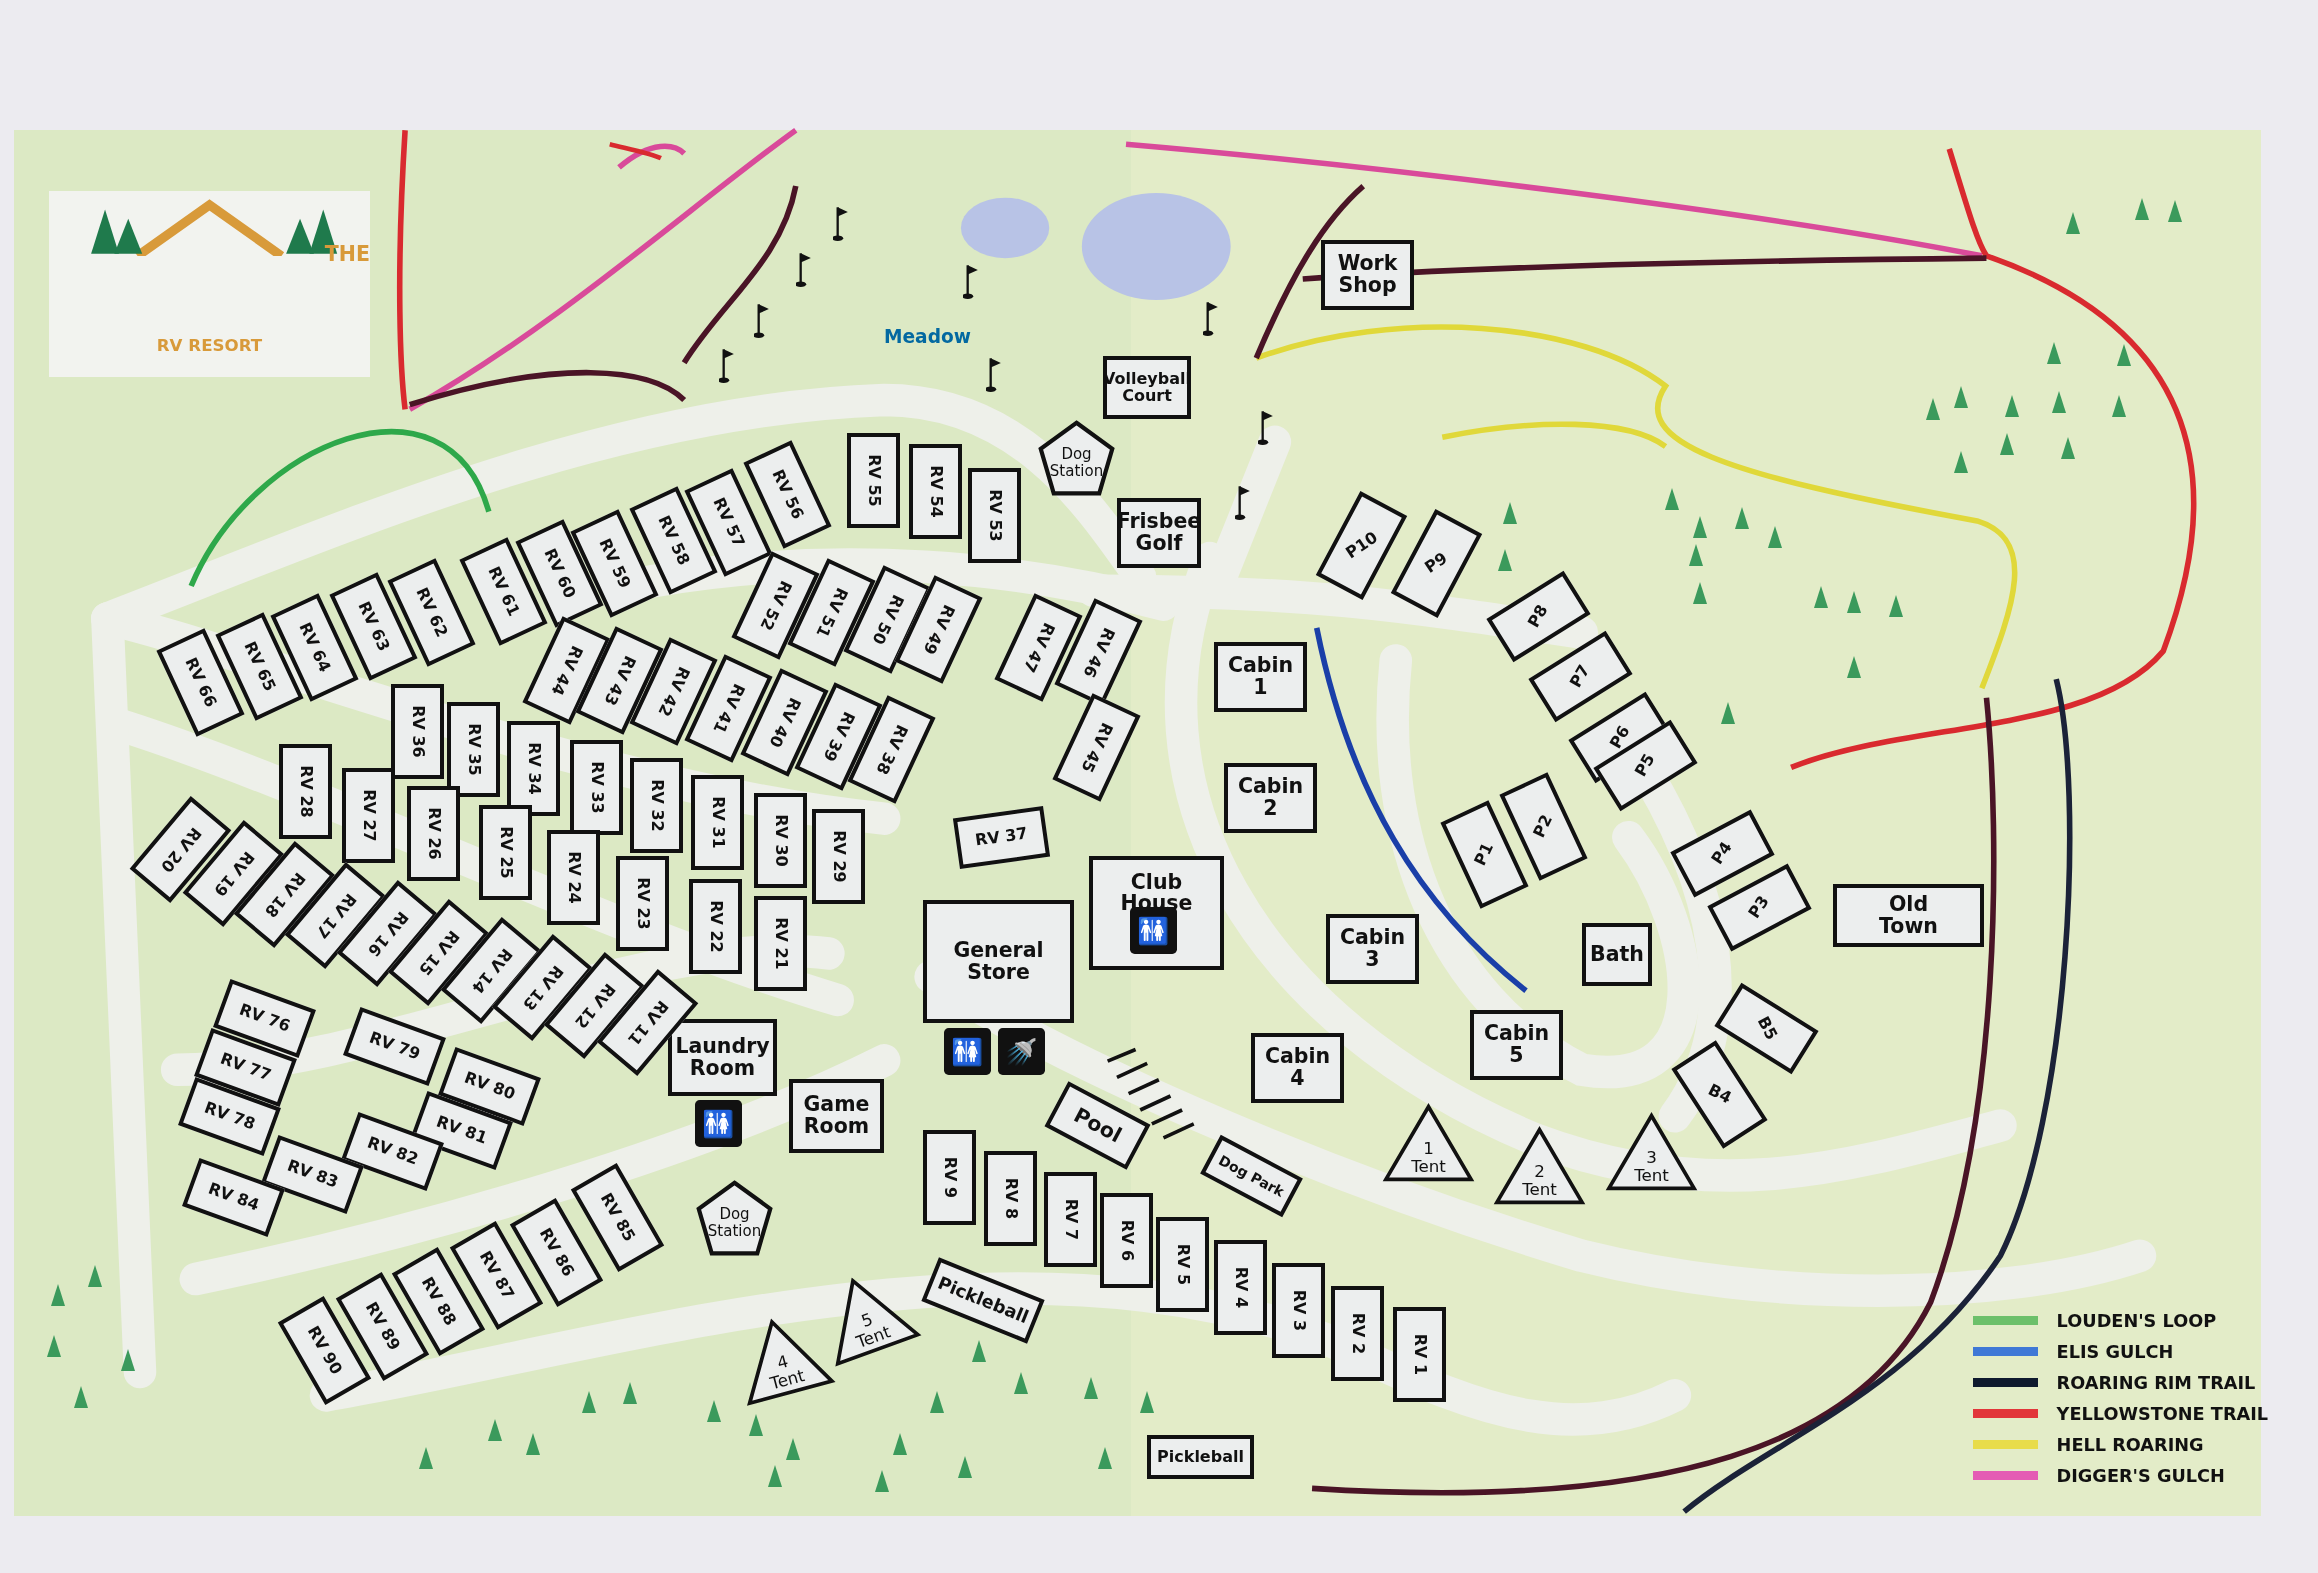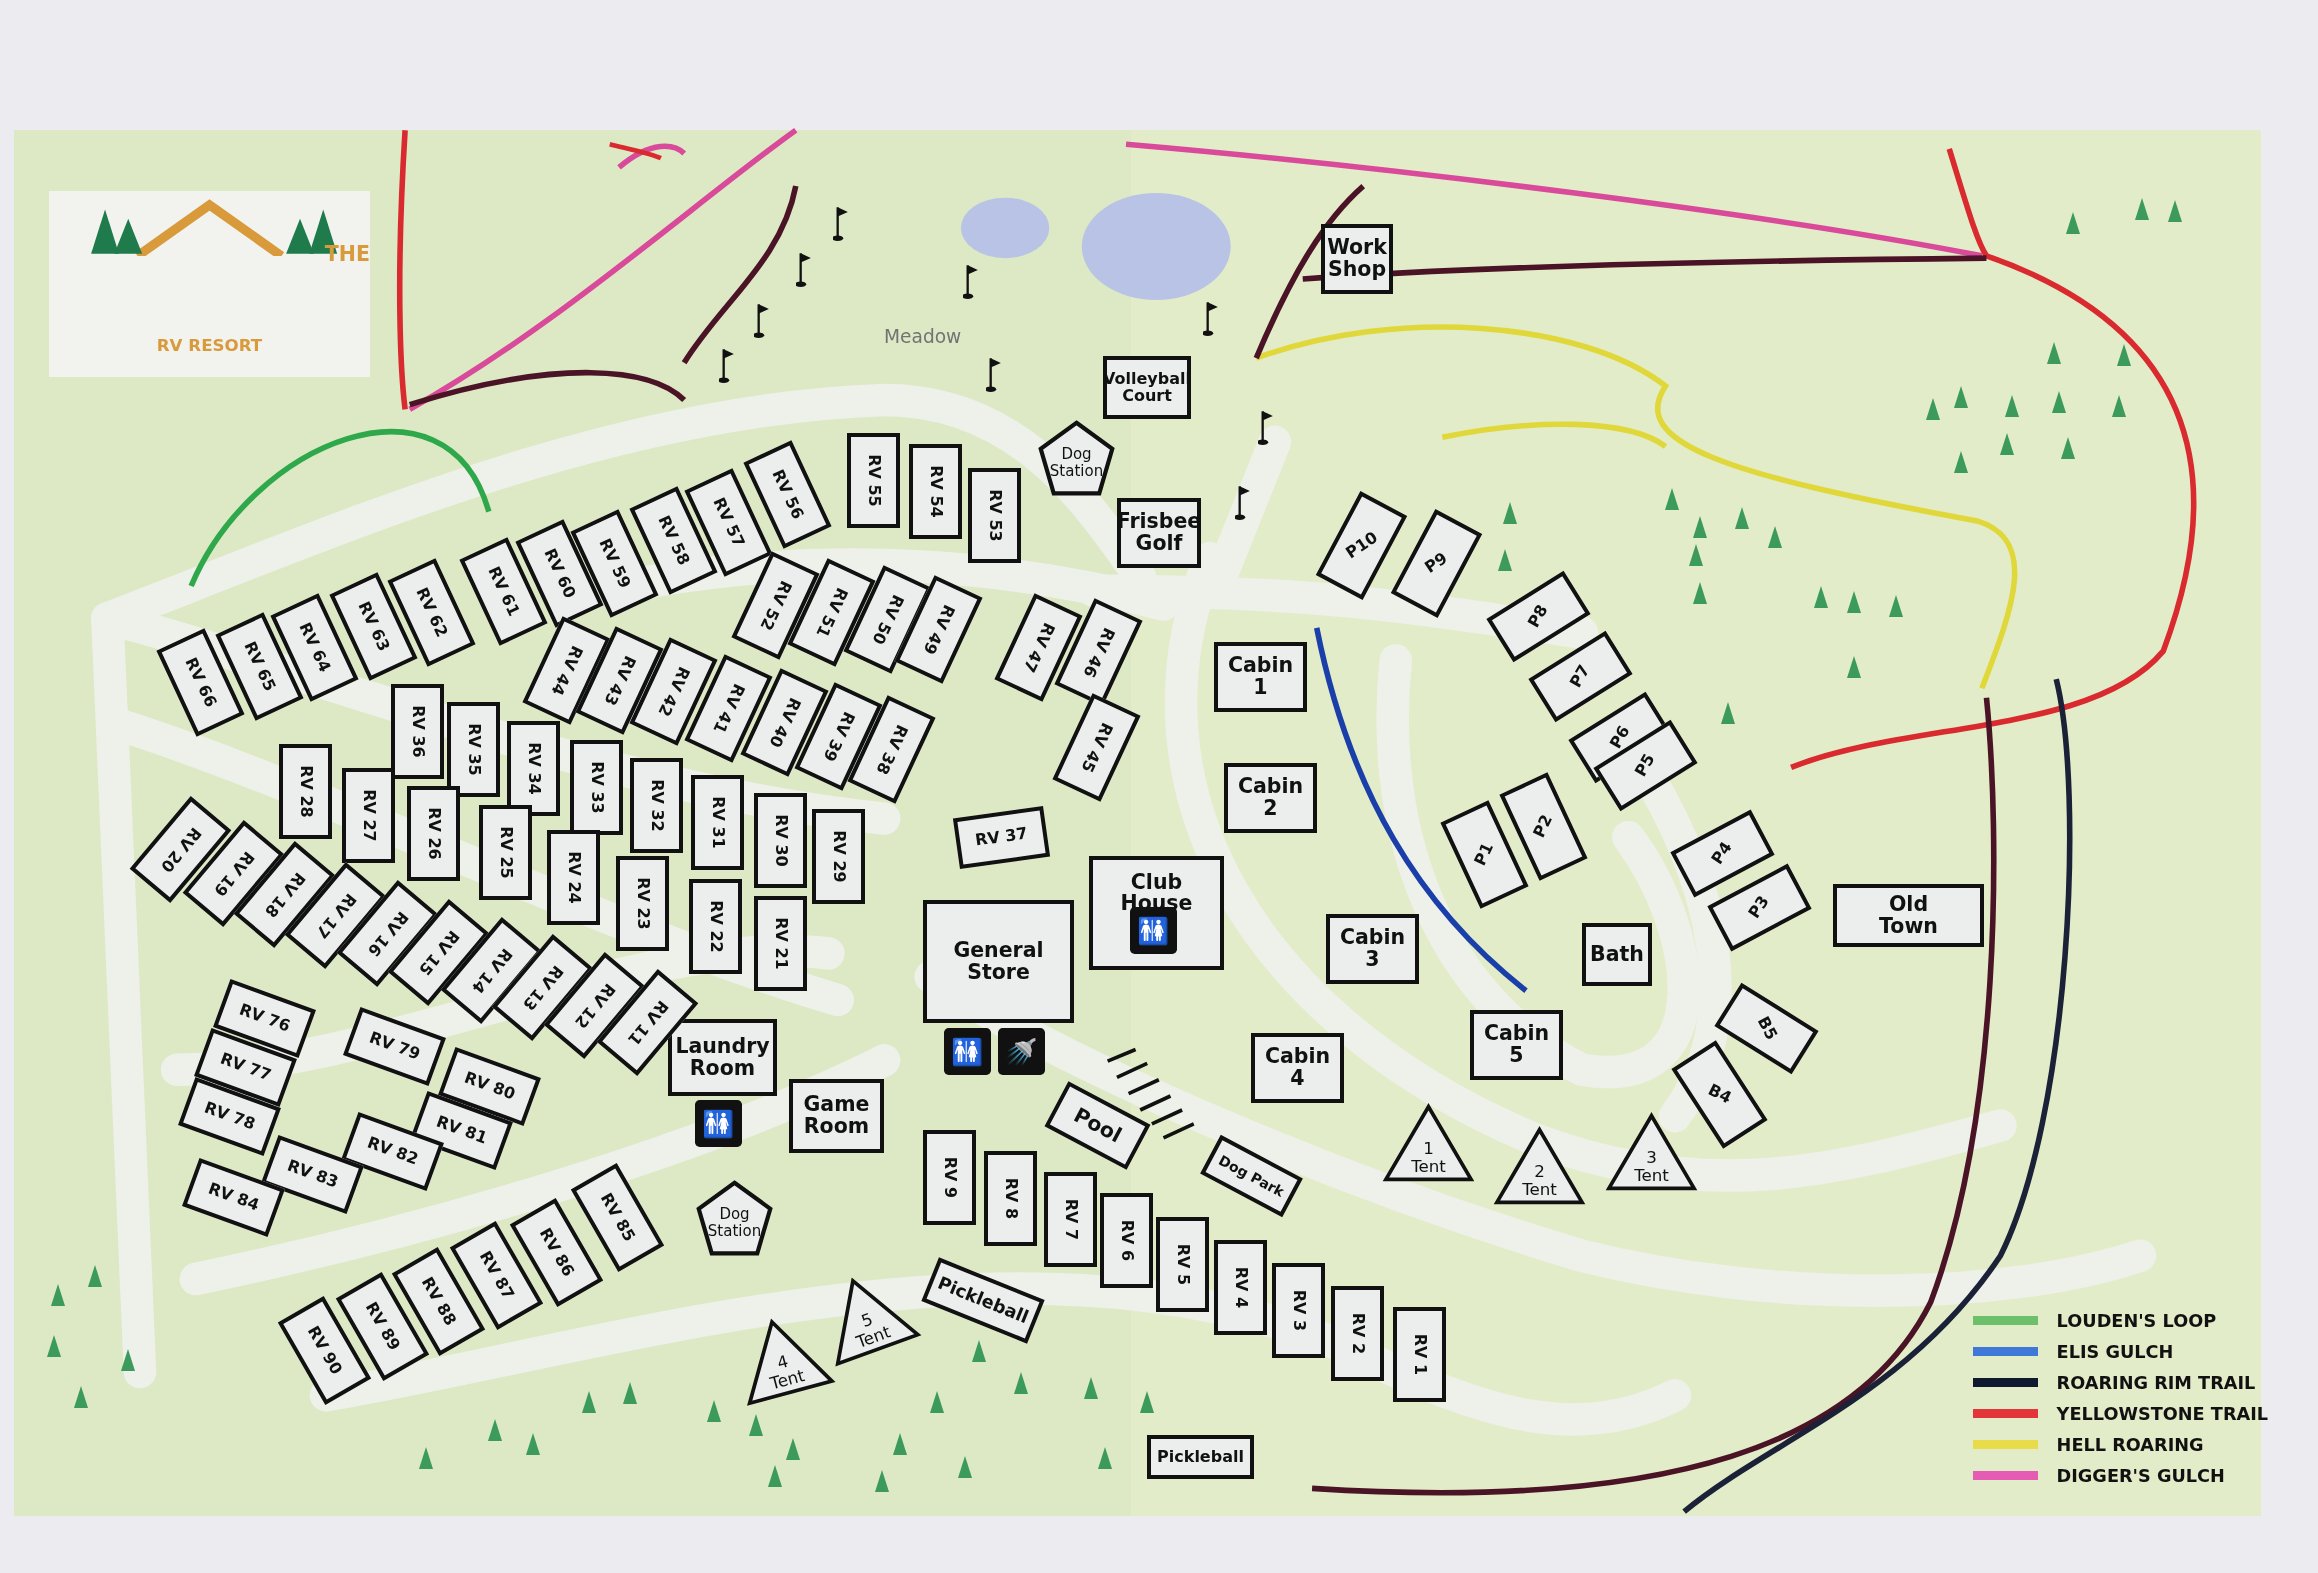--- a/index.html
+++ b/index.html
@@ -11,21 +11,21 @@
   .site span{white-space:pre-line;}
   .rv{width:53px;height:95px;font-size:16px;}
   .rv span{transform:rotate(90deg);white-space:nowrap;}
   .rvh{width:91px;height:51px;font-size:16px;}
   .bldg{font-size:20.5px;}
   .tent{position:absolute;width:93px;height:81px;}
   .tent svg{position:absolute;left:0;top:0;}
   .tent span{position:absolute;left:0;right:0;bottom:8.4px;text-align:center;font-size:16.7px;white-space:pre-line;line-height:1.1;color:#111;}
   .penta{position:absolute;width:79px;height:79px;}
   .penta span{position:absolute;left:0;right:0;top:27px;text-align:center;font-size:15px;white-space:pre-line;line-height:1.15;color:#111;}
-  .label{position:absolute;font-weight:normal;font-size:18.6px;color:#737373;}
+  .label{position:absolute;font-weight:bold;font-size:18.6px;color:#0369a1;}
   .icon-box{position:absolute;width:47px;height:47px;background:#111;border-radius:4.7px;color:#fff;display:flex;align-items:center;justify-content:center;font-size:26px;}
   #logo{position:absolute;left:49px;top:191px;width:321px;height:186px;background:#f2f3ef;}
   #logo .the{position:absolute;left:0;right:0;top:51px;text-align:right;color:#d89a3a;font-weight:bold;font-size:20.5px;}
   #logo .nugget{position:absolute;left:0;right:0;top:70px;text-align:center;color:#1f7a4c;font-weight:bold;font-size:70px;letter-spacing:-1.9px;font-family:"DejaVu Serif",serif;}
   #logo .rvresort{position:absolute;left:0;right:0;top:144px;text-align:center;color:#d89a3a;font-weight:bold;font-size:16.7px;}
   #legend{position:absolute;left:1973px;top:1305px;}
   .legend-row{display:flex;align-items:center;height:31px;}
   .legend-swatch{width:65px;height:9.3px;margin-right:18.6px;}
   .legend-label{font-weight:bold;font-size:17.7px;color:#111;}
   .tree{position:absolute;width:0;height:0;border-left:7.4px solid transparent;border-right:7.4px solid transparent;border-bottom:22px solid #3b9a5c;}
@@ -180,21 +180,21 @@
 <div class="tree" style="left:930px;top:1391px"></div>
 <div class="tree" style="left:972px;top:1340px"></div>
 <div class="tree" style="left:1014px;top:1372px"></div>
 <div class="tree" style="left:1084px;top:1377px"></div>
 <div class="tree" style="left:1140px;top:1391px"></div>
 <div class="tree" style="left:1098px;top:1447px"></div>
 <div class="tree" style="left:958px;top:1456px"></div>
 <div class="tree" style="left:875px;top:1470px"></div>
 <div class="tree" style="left:768px;top:1465px"></div>
 
-<div class="site bldg" style="left:1321px;top:224px;width:72px;height:70px;">
+<div class="site bldg" style="left:1321px;top:240px;width:93px;height:70px;">
     <span>Work
 Shop</span>
   </div>
 <div class="site bldg" style="left:1103px;top:356px;width:88px;height:63px;font-size:16px;">
     <span>Volleyball
 Court</span>
   </div>
 <div class="penta" style="left:1037px;top:419px;">
   <svg width="79" height="79" viewBox="0 0 170 170">
       <polygon points="85,8 162,64 134,160 36,160 8,64" fill="#eceeee" stroke="#111" stroke-width="9"></polygon>

